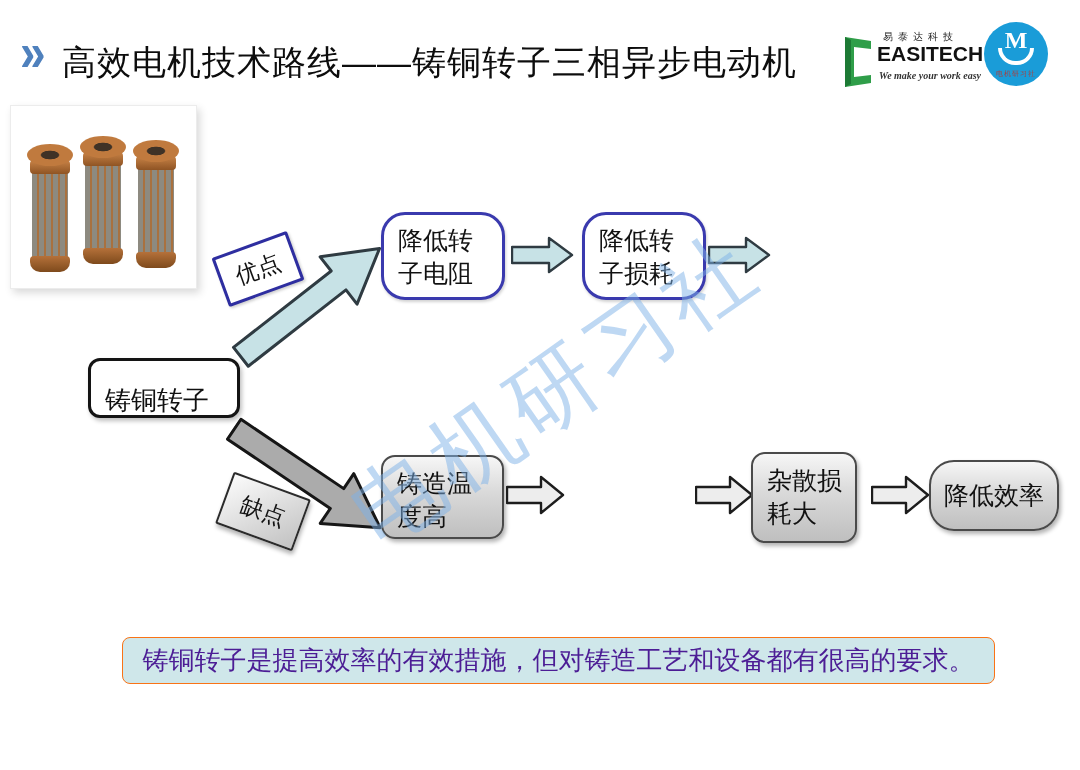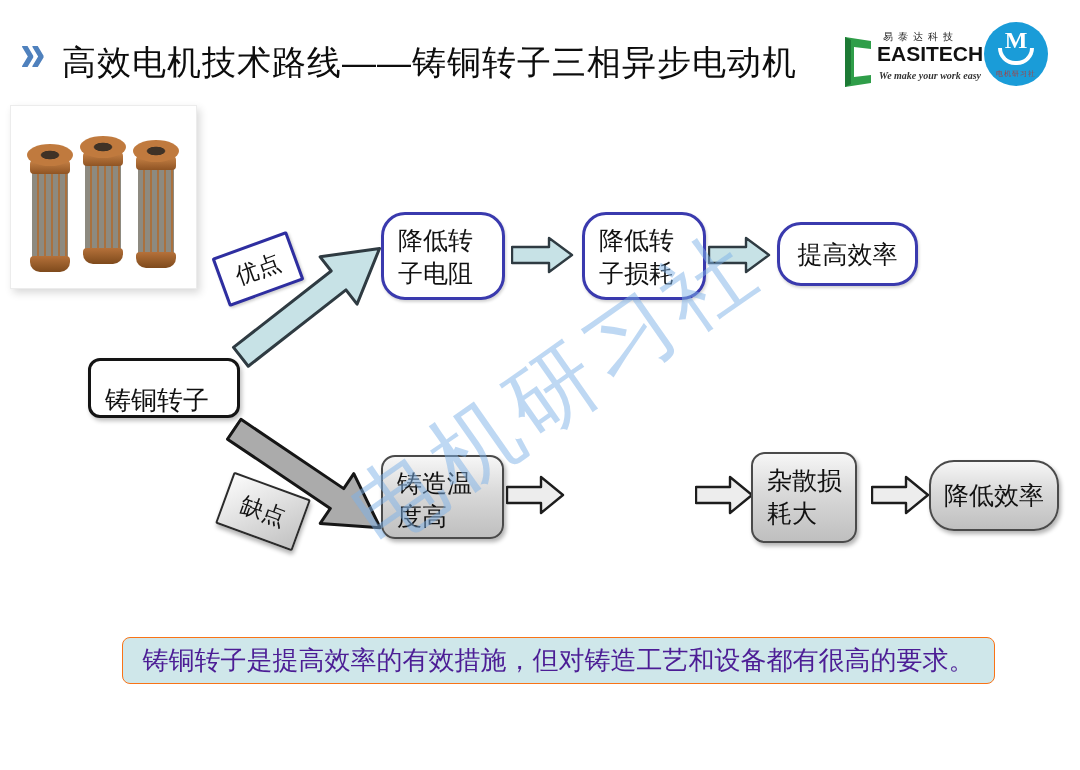--- a/index.html
+++ b/index.html
@@ -136,21 +136,20 @@
       <polygon points="1,12 38,12 38,3 61,20 38,37 38,28 1,28" fill="#c7e2e6" stroke="#2f3b42" stroke-width="2.4" stroke-linejoin="round"></polygon>
     </svg>
   </div>
   <div class="node blue-node" style="left:582px;top:212px;width:124px;height:88px;">降低转
 子损耗</div>
   <div class="arrow" style="left:708px;top:235px;">
     <svg width="64" height="40" viewBox="0 0 64 40">
       <polygon points="1,12 38,12 38,3 61,20 38,37 38,28 1,28" fill="#c7e2e6" stroke="#2f3b42" stroke-width="2.4" stroke-linejoin="round"></polygon>
     </svg>
   </div>
-  <div class="node blue-node center" style="left:777px;top:222px;width:141px;height:64px;">提高效率</div>
 
   <div class="node gray-node" style="left:381px;top:455px;width:123px;height:84px;">铸造温
 度高</div>
   <div class="arrow" style="left:506px;top:474px;">
     <svg width="60" height="42" viewBox="0 0 60 42">
       <polygon points="1,13 35,13 35,3 57,21 35,39 35,29 1,29" fill="#ededed" stroke="#1d1d1d" stroke-width="2.4" stroke-linejoin="round"></polygon>
     </svg>
   </div>
   <div class="arrow" style="left:695px;top:474px;">
     <svg width="60" height="42" viewBox="0 0 60 42">

